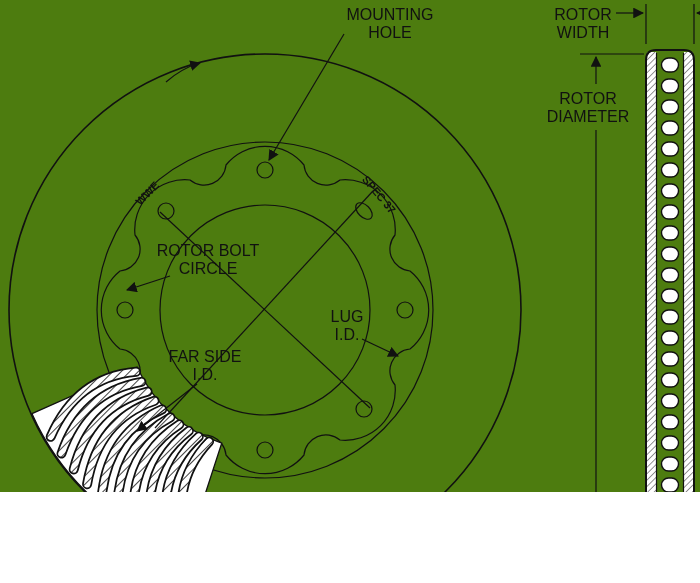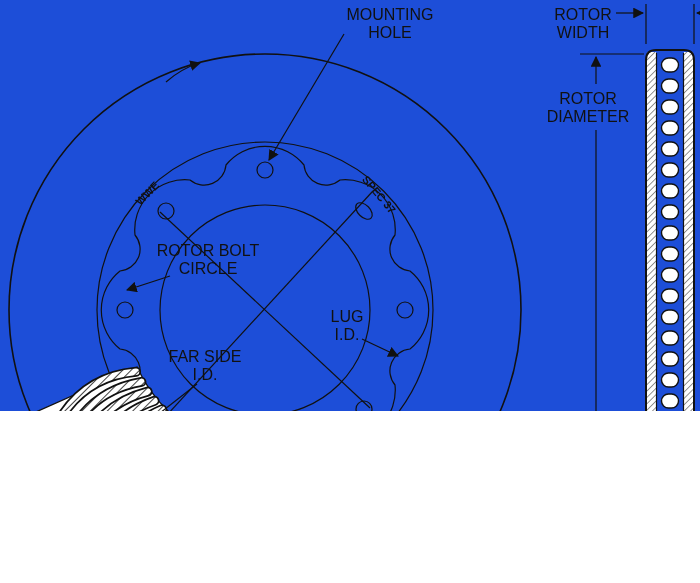--- a/index.html
+++ b/index.html
@@ -1,16 +1,16 @@
 <!DOCTYPE html>
 <html><head>
 <meta charset="utf-8">
 <style>
   html,body{margin:0;padding:0;background:#fff;}
-  #stage{position:relative;width:700px;height:411px;background:#1d4ed8;overflow:hidden;}
+  #stage{position:relative;width:700px;height:492px;background:#4d7c0f;overflow:hidden;}
   svg{display:block;}
   .lbl{font-family:"Liberation Sans",sans-serif;font-size:16px;fill:#111;}
   .stamp{font-family:"Liberation Sans",sans-serif;font-size:11px;font-weight:700;fill:#111;}
   .thin{stroke:#111;stroke-width:1.2;fill:none;}
   .med{stroke:#111;stroke-width:1.6;fill:none;}
   .thick{stroke:#111;stroke-width:2;fill:none;}
 </style>
 </head>
 <body>
 

